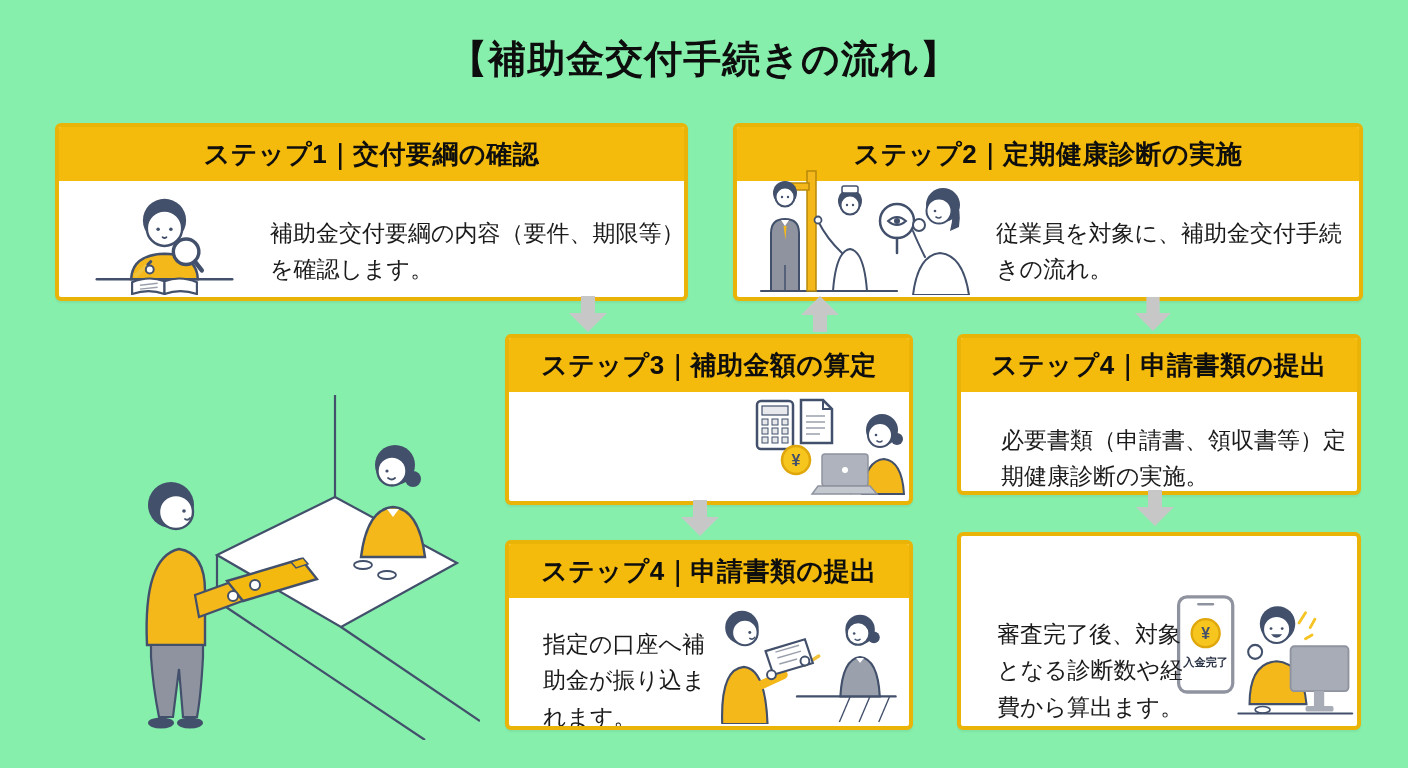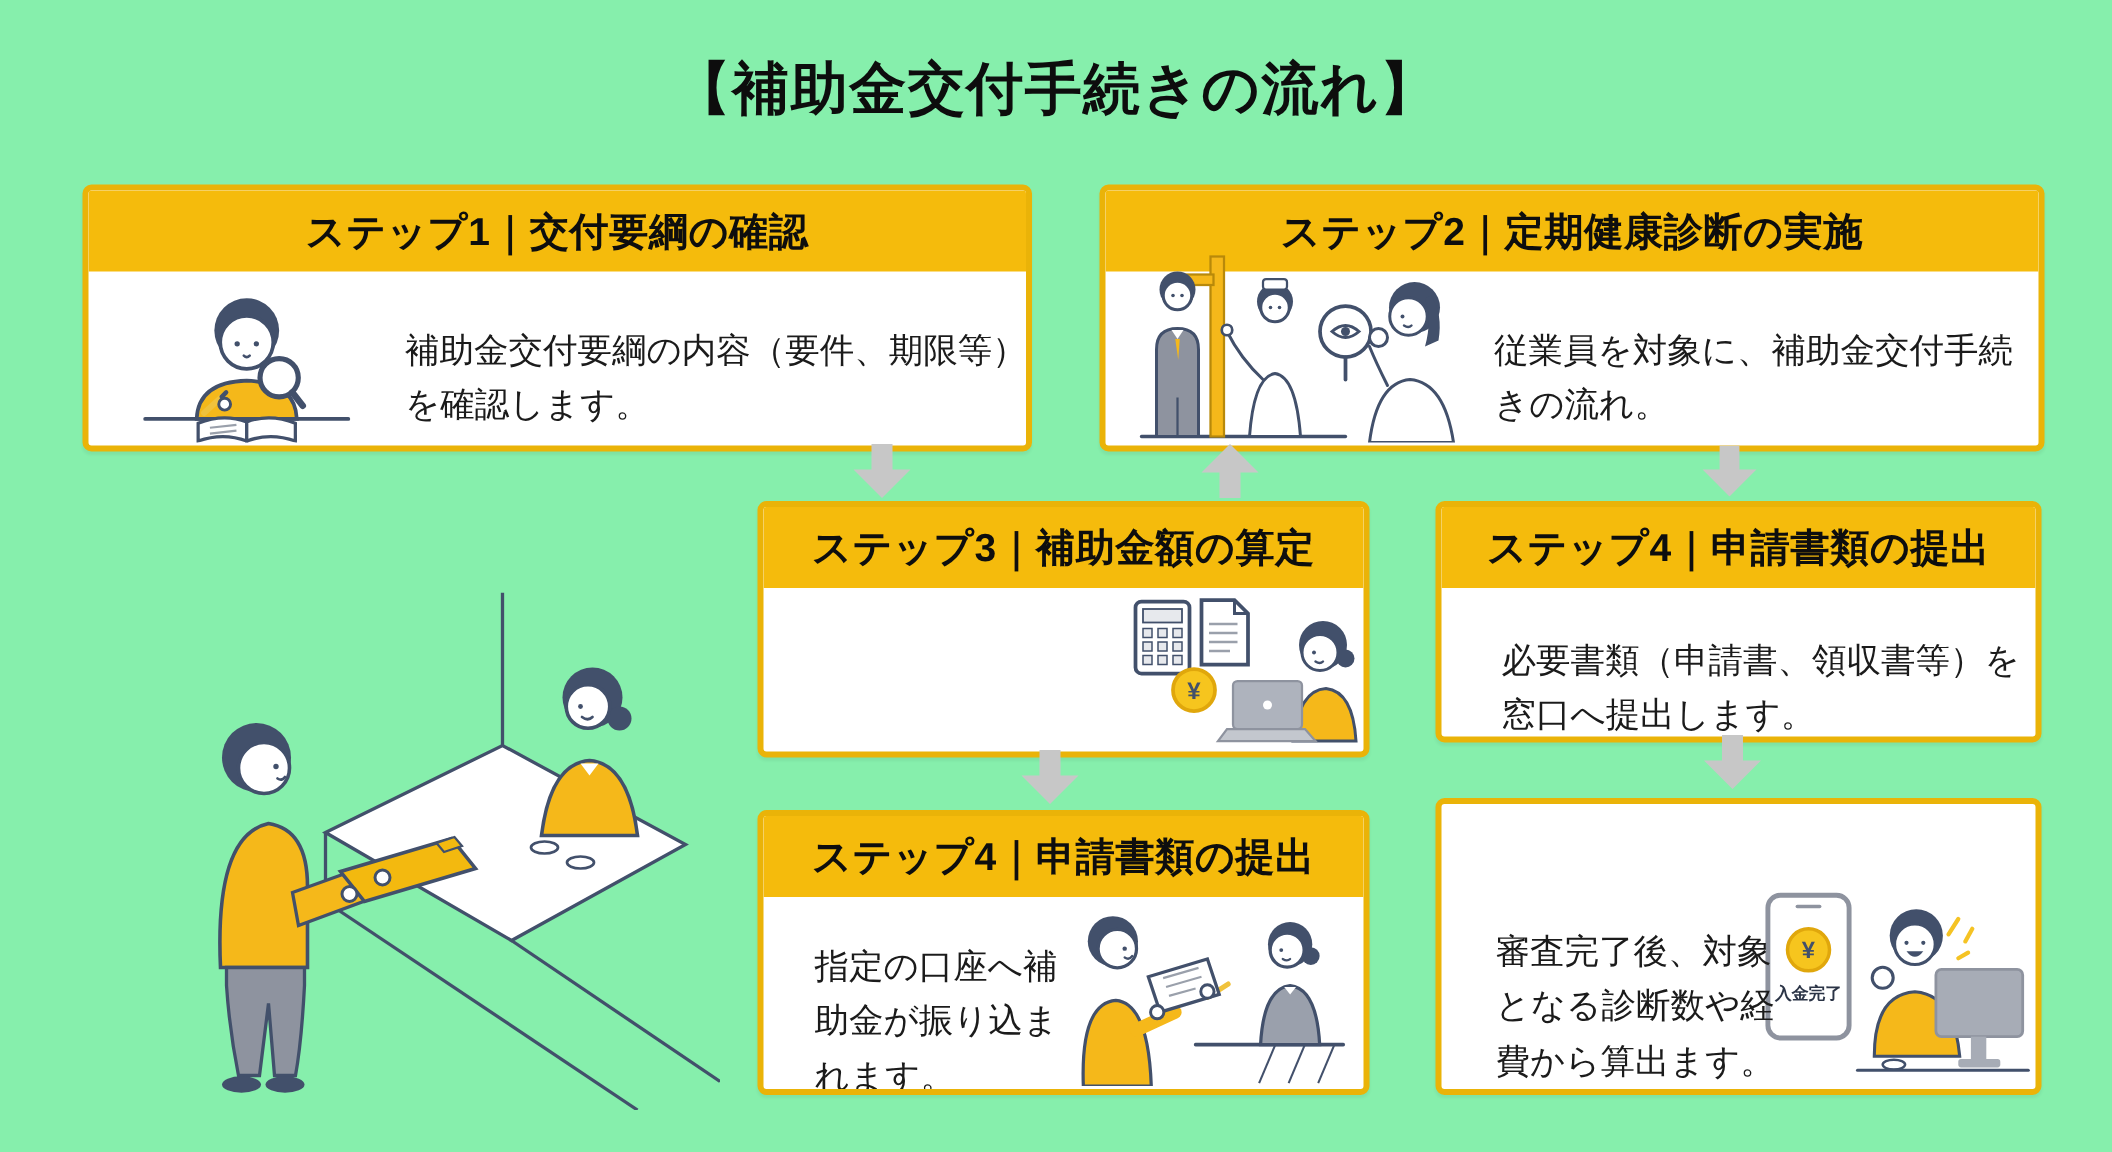--- a/index.html
+++ b/index.html
@@ -143,21 +143,21 @@
       <g>
         <rect x="68" y="56" width="46" height="32" rx="3" fill="#AEB3BD" stroke="#8E939F" stroke-width="1.5"></rect>
         <path d="M64 88 h52 l7 8 H58 z" fill="#C3C7CE" stroke="#8E939F" stroke-width="1.5"></path>
         <circle cx="91" cy="72" r="3" fill="#ffffff"></circle>
       </g>
     </svg>
   </div>
 
   <div class="step-box" style="left:957px;top:334px;width:396px;height:153px">
     <div class="step-header">ステップ4｜申請書類の提出</div>
-    <p class="step-text" style="left:24px;top:68px;width:350px">必要書類（申請書、領収書等）を窓口へ提出します。</p>
+    <p class="step-text" style="left:24px;top:68px;width:350px">必要書類（申請書、領収書等）定期健康診断の実施。</p>
   </div>
 
   <div class="step-box" style="left:505px;top:540px;width:400px;height:182px">
     <div class="step-header">ステップ4｜申請書類の提出</div>
     <svg class="illust" style="left:192px;top:52px" width="200" height="128" viewBox="0 0 200 130">
       <line x1="96" y1="102" x2="196" y2="102" stroke="#42506B" stroke-width="2.4" stroke-linecap="round"></line>
       <line x1="150" y1="102" x2="139" y2="128" stroke="#42506B" stroke-width="1.4"></line>
       <line x1="170" y1="102" x2="159" y2="128" stroke="#42506B" stroke-width="1.4"></line>
       <line x1="190" y1="102" x2="179" y2="128" stroke="#42506B" stroke-width="1.4"></line>
       <g>

